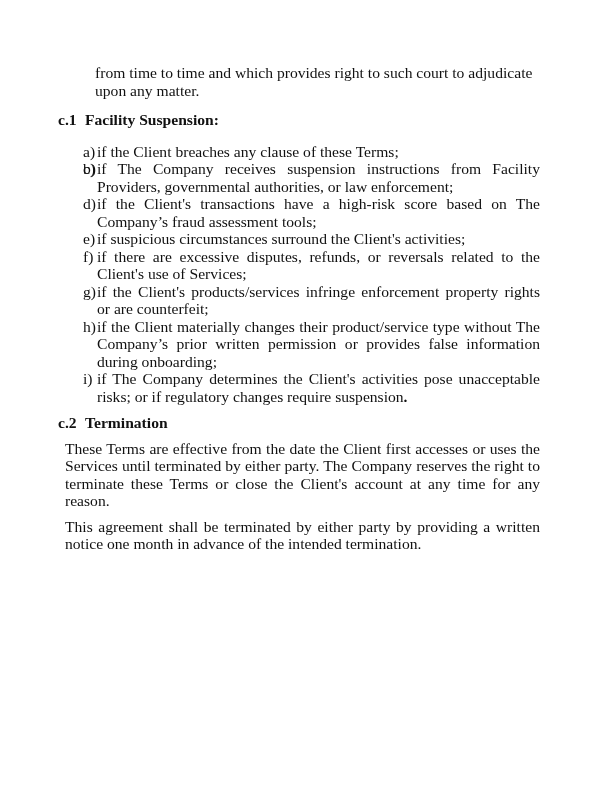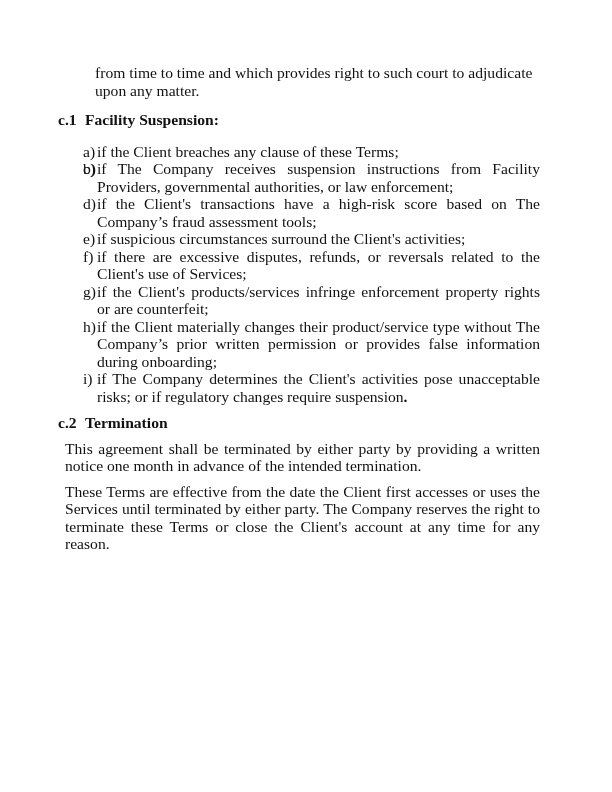--- a/index.html
+++ b/index.html
@@ -110,17 +110,17 @@
     <div class="susp-item">
       <span class="marker">i)</span>
       <span>if The Company determines the Client's activities pose unacceptable risks; or if regulatory changes require suspension</span><span class="bold-dot">.</span>
     </div>
   </div>
 
   <div class="h-sub c2">
     <span class="lbl">c.2</span><span>Termination</span>
   </div>
 
+  <p class="indent-para">These Terms are effective from the date the Client first accesses or uses the Services until terminated by either party. The Company reserves the right to terminate these Terms or close the Client's account at any time for any reason.</p>
+
   <p class="indent-para">This agreement shall be terminated by either party by providing a written notice one month in advance of the intended termination.</p>
-
-  <p class="indent-para">These Terms are effective from the date the Client first accesses or uses the Services until terminated by either party. The Company reserves the right to terminate these Terms or close the Client's account at any time for any reason.</p>
 
 </div>
 
 </body></html>

